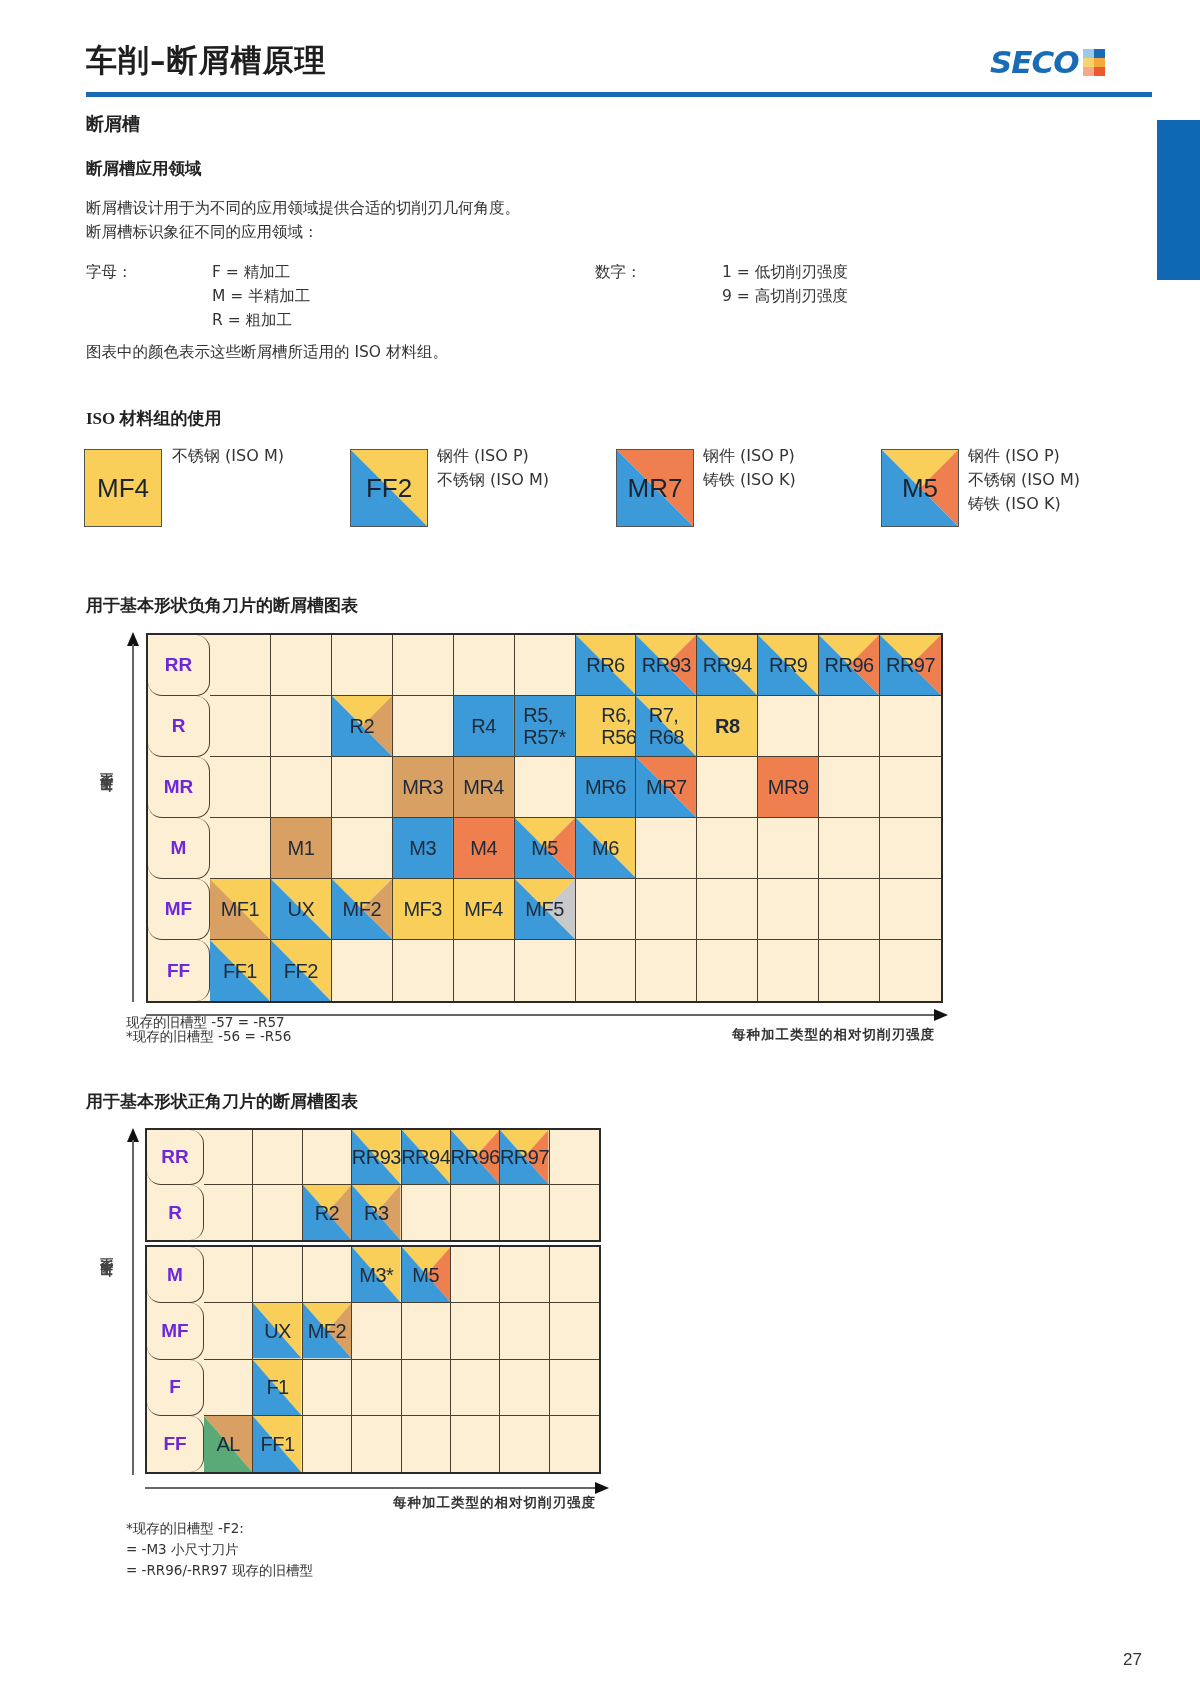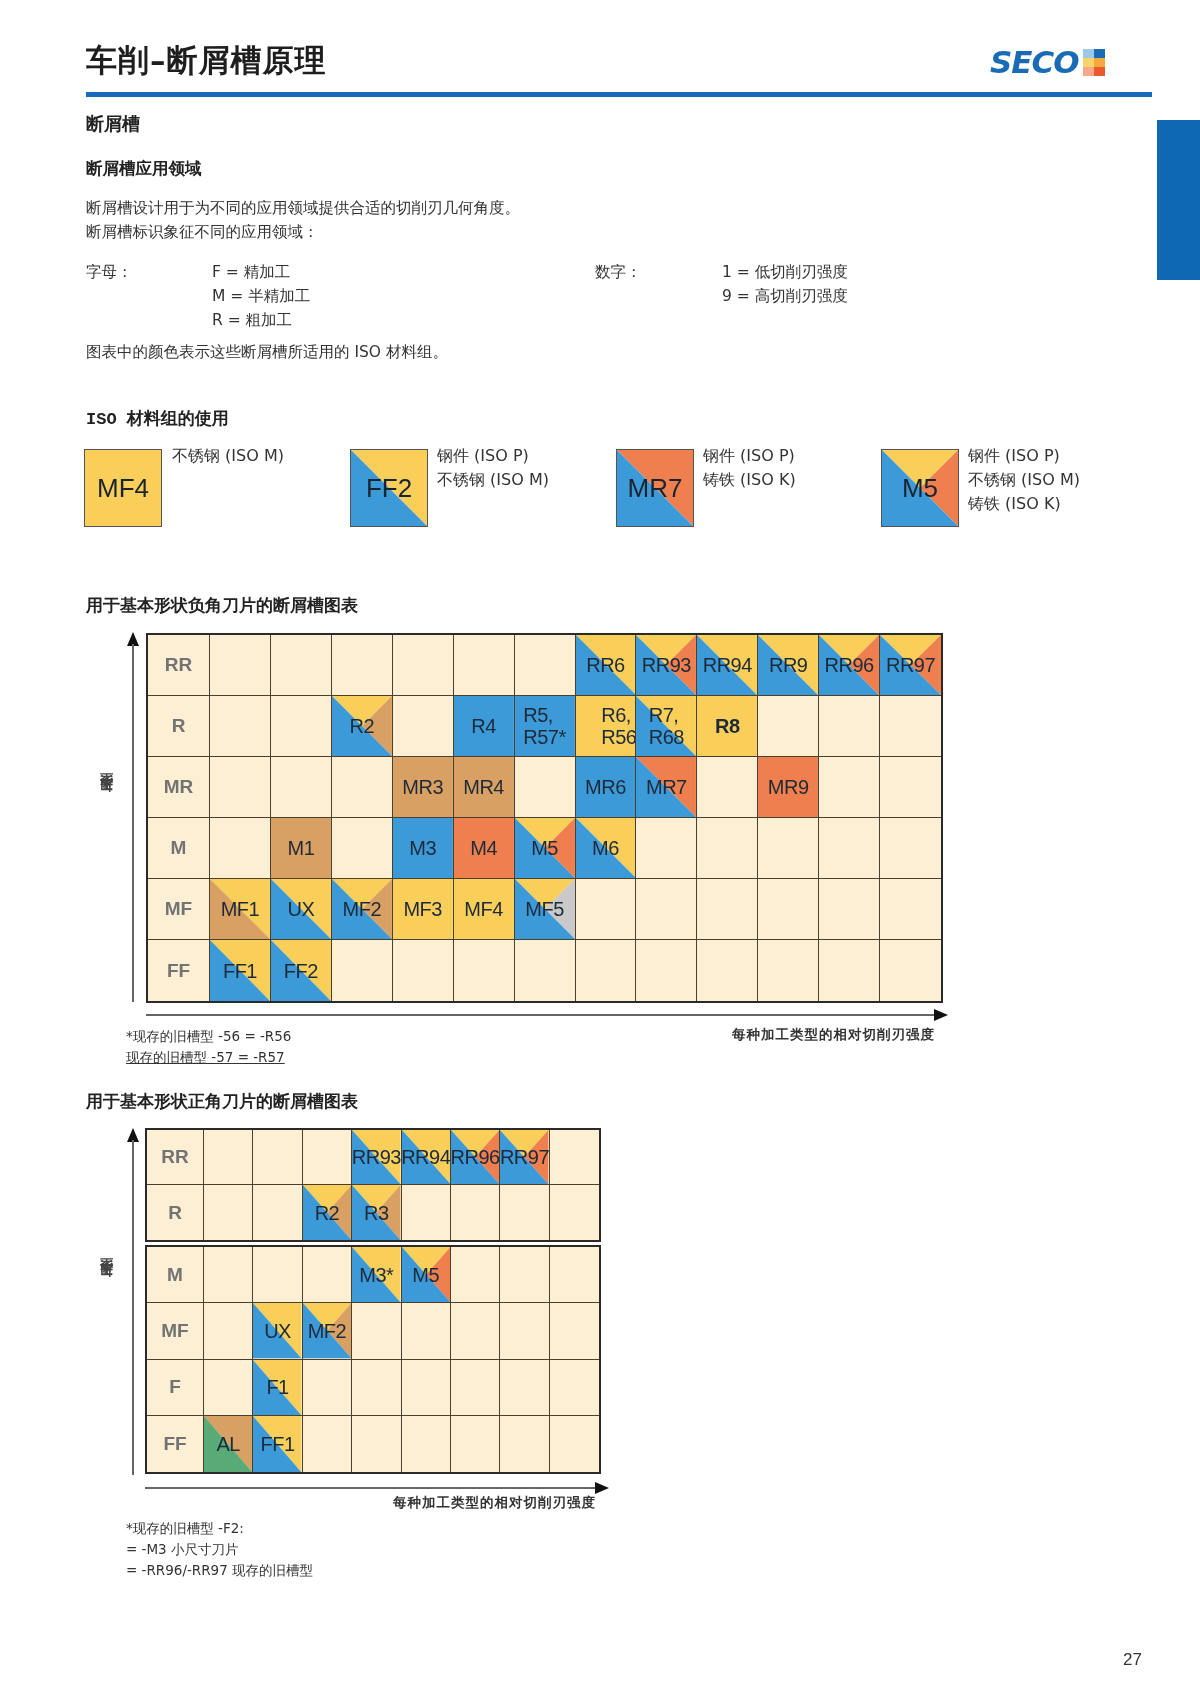--- a/index.html
+++ b/index.html
@@ -21,21 +21,21 @@
   .legend-box { position: absolute; width: 78px; height: 78px; border: 1.5px solid #555; overflow: hidden; }
   .legend-box svg, .cell svg { position: absolute; left: 0; top: 0; width: 100%; height: 100%; }
   .legend-box .code { position: absolute; left: 0; right: 0; top: 0; bottom: 0; display: flex; align-items: center; justify-content: center; font-family: "Liberation Sans", sans-serif; font-size: 26px; color: #1a2330; z-index: 2; }
   .legend-desc { position: absolute; font-family: "DejaVu Sans", sans-serif; font-size: 16px; line-height: 24px; color: #333; }
 
   .chart-title { position: absolute; left: 86px; font-size: 17px; font-weight: bold; color: #222; }
   .grid { position: absolute; border: 2.5px solid #2a2a2a; display: grid; background: #fdf0d5; }
   .cell { position: relative; border-right: 1.2px solid #4a4030; border-bottom: 1.2px solid #4a4030; background: #fdefd4; overflow: hidden; }
   .cell.last-col { border-right: none; }
   .cell.last-row { border-bottom: none; }
-  .cell.rowhead { display: flex; align-items: center; justify-content: center; font-family: "Liberation Sans", sans-serif; font-weight: bold; font-size: 19px; color: #737373; }
+  .cell.rowhead { display: flex; align-items: center; justify-content: center; font-family: "Liberation Sans", sans-serif; font-weight: bold; font-size: 19px; color: #6d28d9; border-radius: 14px; }
   .cell .code { position: absolute; inset: 0; display: flex; align-items: center; justify-content: center; text-align: left; font-family: "Liberation Sans", sans-serif; font-size: 20px; color: #1e2a38; z-index: 2; line-height: 22px; letter-spacing: -0.5px; }
 
   .axis-y { position: absolute; width: 2px; background: #666; }
   .axis-y-arrow { position: absolute; width: 0; height: 0; border-left: 6px solid transparent; border-right: 6px solid transparent; border-bottom: 14px solid #111; }
   .axis-x { position: absolute; height: 2px; background: #666; }
   .axis-x-arrow { position: absolute; width: 0; height: 0; border-top: 6px solid transparent; border-bottom: 6px solid transparent; border-left: 14px solid #111; }
   .y-label { position: absolute; font-size: 13px; font-weight: bold; color: #444; writing-mode: vertical-rl; transform: rotate(180deg); letter-spacing: 2px; }
   .x-label { position: absolute; font-size: 13.5px; font-weight: bold; color: #333; letter-spacing: 1px; }
   .note { position: absolute; font-family: "DejaVu Sans", sans-serif; font-size: 13.5px; line-height: 21px; color: #333; }
   .page-num { position: absolute; left: 1123px; top: 1650px; font-family: "Liberation Sans", sans-serif; font-size: 17px; color: #333; }
@@ -65,21 +65,21 @@
 
 <div class="txt" style="left:86px;top:260px;">字母：</div>
 <div class="txt" style="left:212px;top:260px;">F = 精加工</div>
 <div class="txt" style="left:212px;top:284px;">M = 半精加工</div>
 <div class="txt" style="left:212px;top:308px;">R = 粗加工</div>
 <div class="txt" style="left:595px;top:260px;">数字：</div>
 <div class="txt" style="left:722px;top:260px;">1 = 低切削刃强度</div>
 <div class="txt" style="left:722px;top:284px;">9 = 高切削刃强度</div>
 <div class="txt" style="left:86px;top:340px;">图表中的颜色表示这些断屑槽所适用的 ISO 材料组。</div>
 
-<div class="h-section" style="top:407px;font-size:17px;font-family:Liberation Mono, monospace;">ISO 材料组的使用</div>
+<div class="h-section" style="top:407px;font-size:17px;font-family:Liberation Serif, serif;">ISO 材料组的使用</div>
 
 <div class="legend-box" style="left:84px;top:449px;background:#f9cf5a;">
   <span class="code">MF4</span>
 </div>
 <div class="legend-desc" style="left:172px;top:444px;">
   <div>不锈钢 (ISO M)</div>
 </div>
 
 <div class="legend-box" style="left:350px;top:449px;">
   <svg viewBox="0 0 100 100" preserveAspectRatio="none">
@@ -377,21 +377,21 @@
     <div class="cell last-row"></div>
     <div class="cell last-row"></div>
     <div class="cell last-row"></div>
     <div class="cell last-row"></div>
     <div class="cell last-col last-row"></div>
   </div>
 <div class="axis-x" style="left:146px;top:1014px;width:790px;"></div>
 <div class="axis-x-arrow" style="left:934px;top:1009px;"></div>
 <div class="x-label" style="left:732px;top:1026px;">每种加工类型的相对切削刃强度</div>
 <div class="note" style="left:126px;top:1026px;">*现存的旧槽型 -56 = -R56</div>
-<div class="note" style="left:126px;top:1047px;text-decoration:underline;">现存的旧槽型 -57 = -R57</div>
+<div class="note" style="left:126px;top:1012px;">现存的旧槽型 -57 = -R57</div>
 
 <div class="chart-title" style="top:1090px;">用于基本形状正角刀片的断屑槽图表</div>
 <div class="axis-y-arrow" style="left:127px;top:1128px;"></div>
 <div class="axis-y" style="left:132px;top:1140px;height:335px;"></div>
 <div class="y-label" style="left:98px;top:1280px;">加工类型</div>
 <div class="grid" id="grid2a" style="left:145px;top:1128px;width:456px;height:114px;grid-template-columns:57px repeat(8,1fr);grid-template-rows:repeat(2,1fr);">
     <div class="cell rowhead">RR</div>
     <div class="cell"></div>
     <div class="cell"></div>
     <div class="cell"></div>

